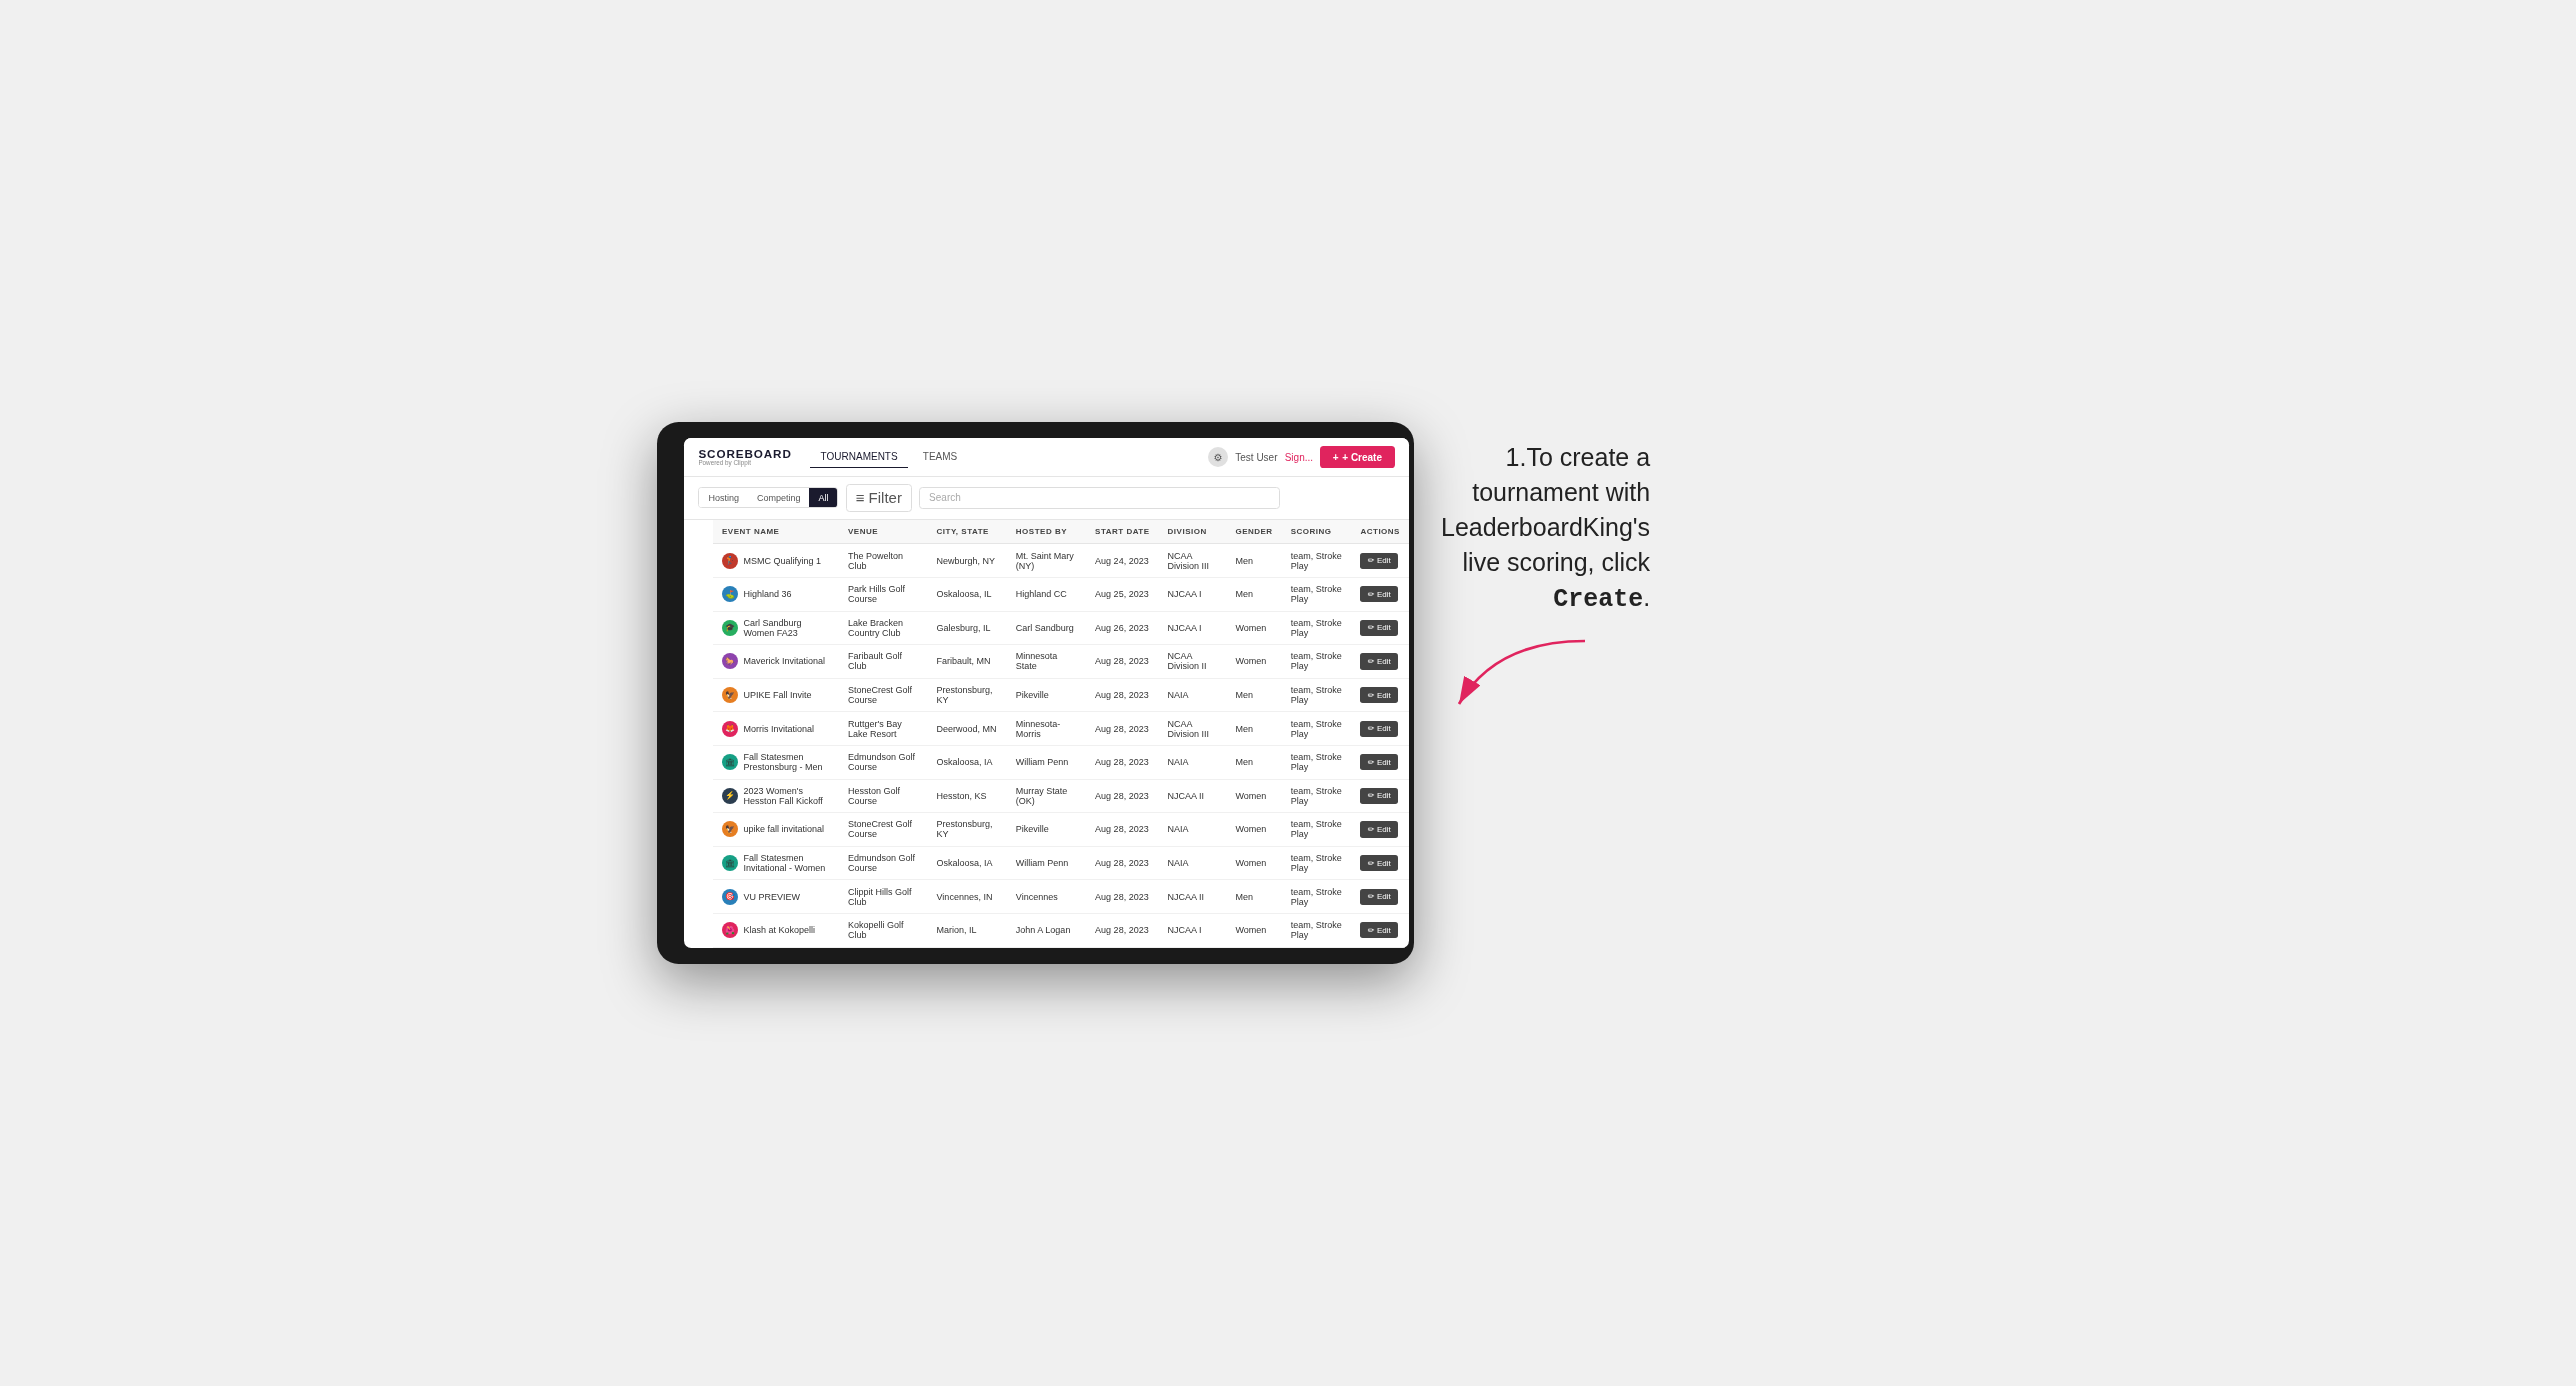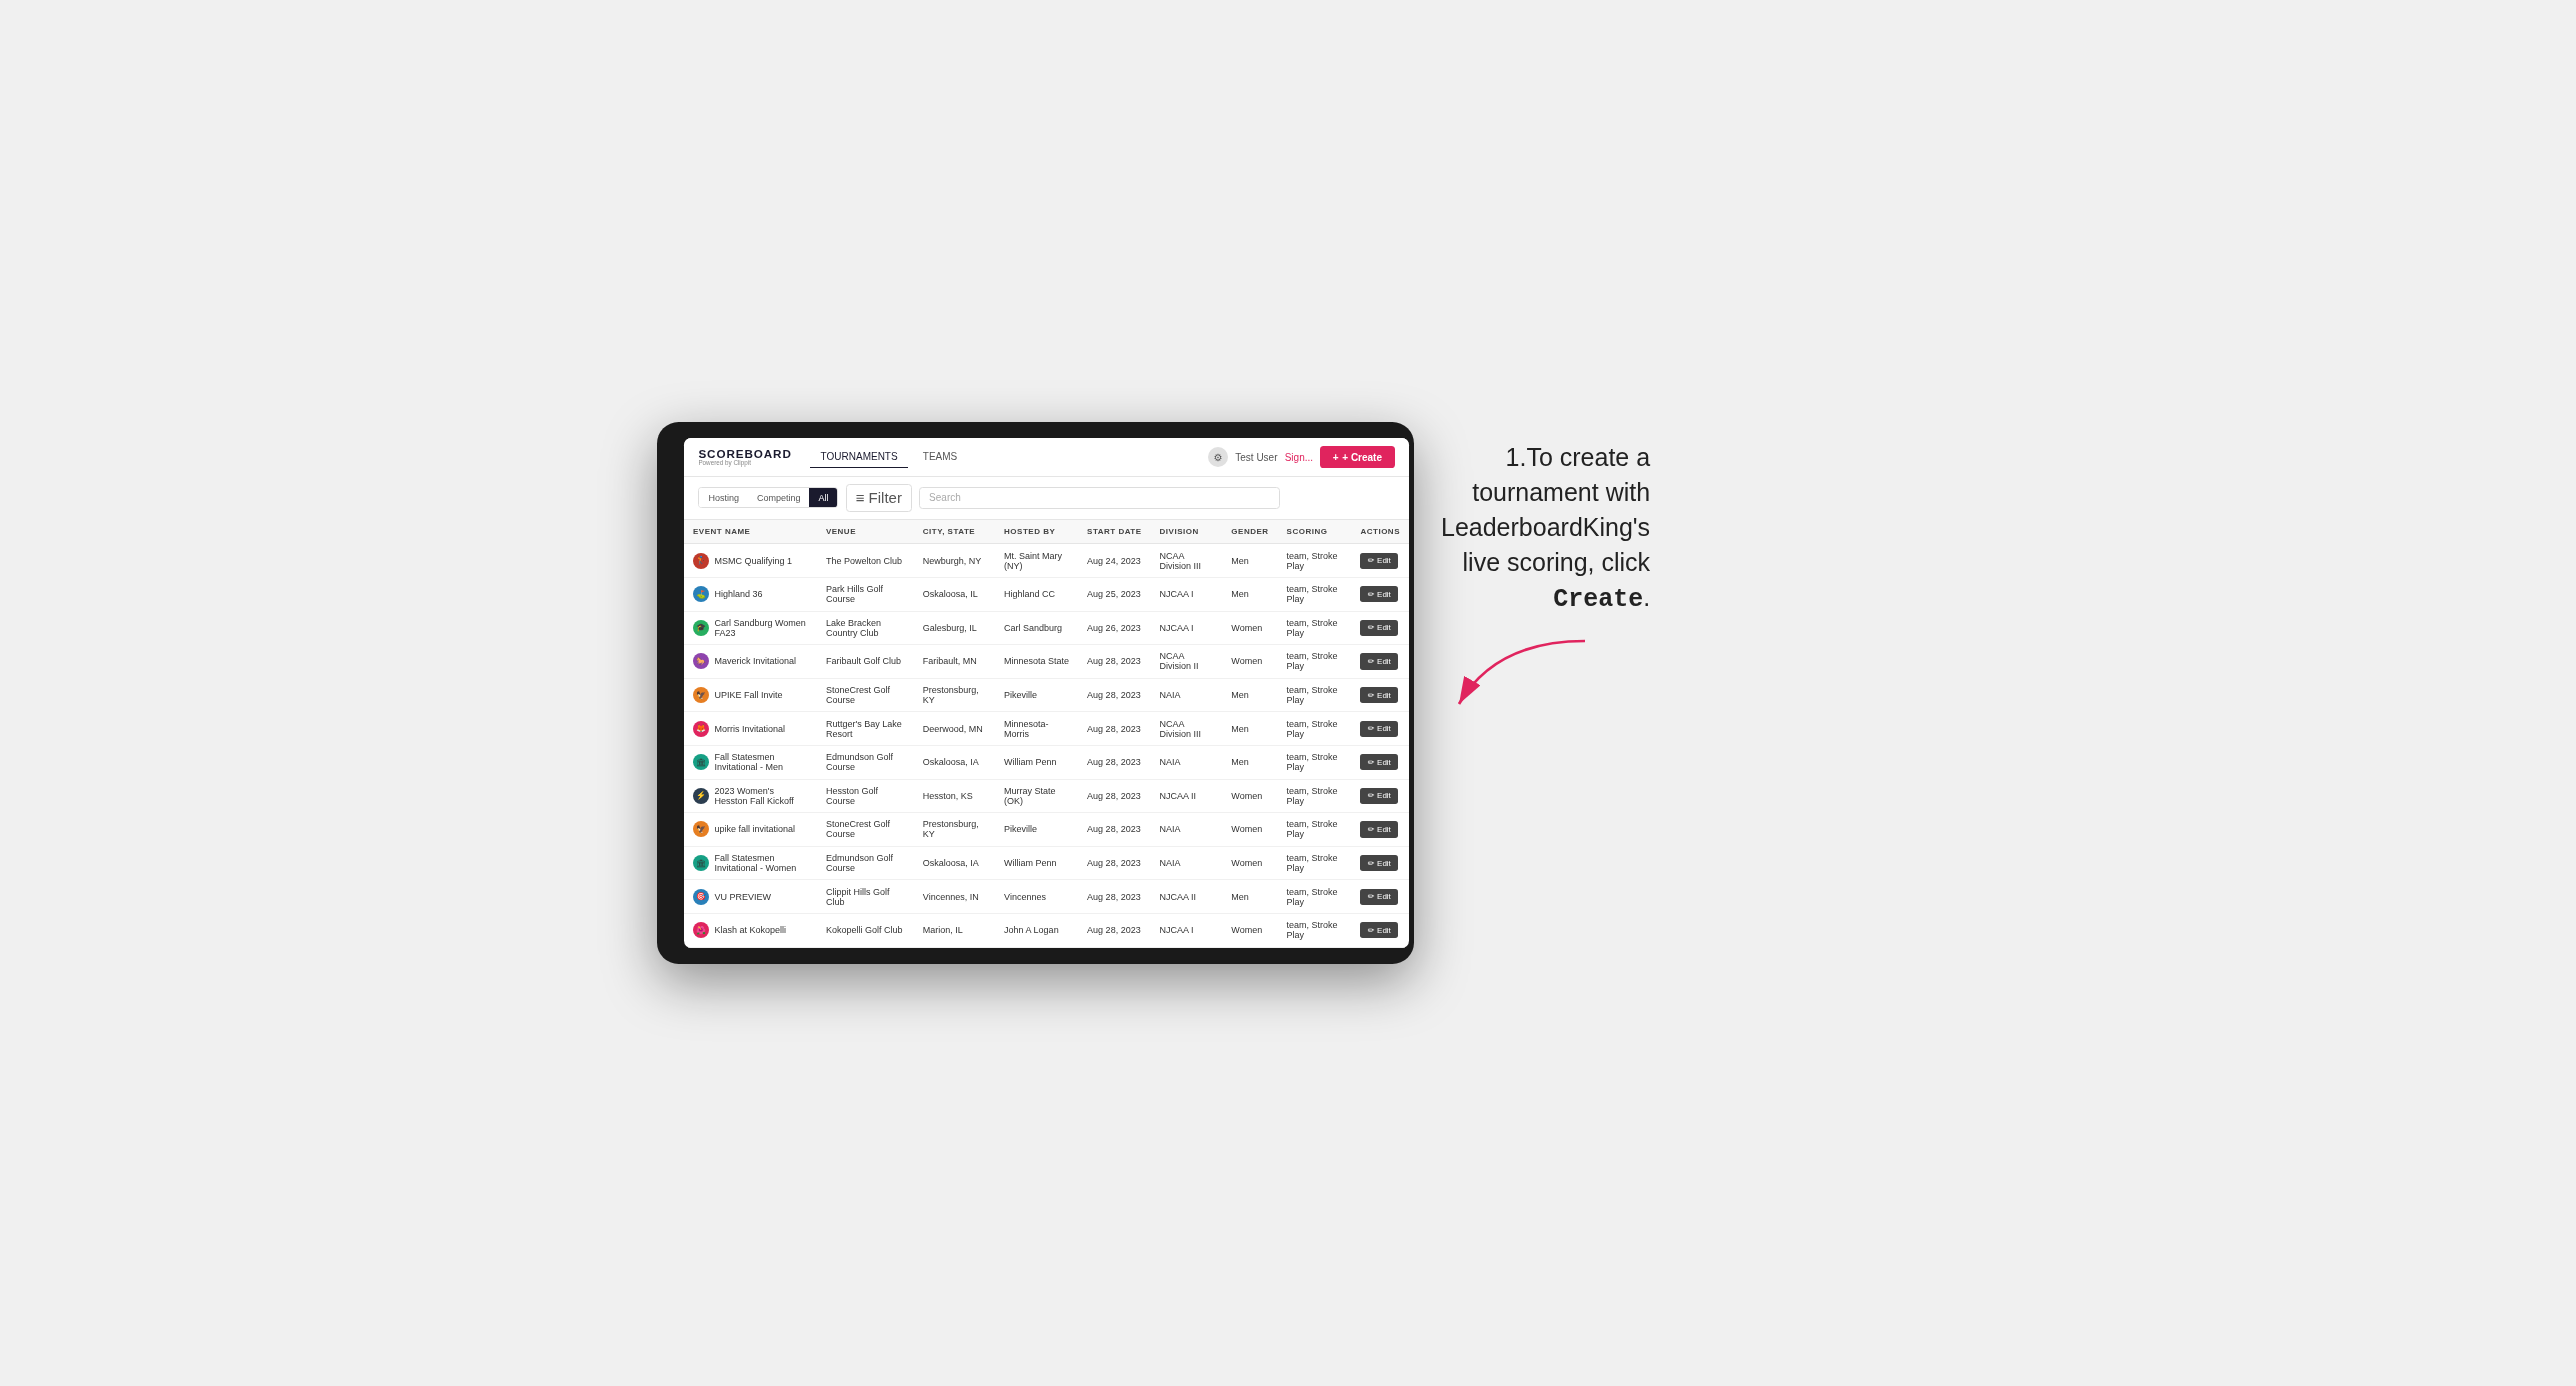--- a/index.html
+++ b/index.html
@@ -189,20 +189,21 @@
       border-radius: 3.6px;
       font-size: 10px;
       outline: none;
       color: #333;
     }
 
     .search-input::placeholder { color: #aaa; }
 
     .table-container {
       overflow-x: auto;
+      padding-left: 29px;
     }
 
     table {
       width: 100%;
       border-collapse: collapse;
       font-size: 9px;
     }
 
     thead tr {
       background: #f8f8f8;
@@ -476,21 +477,21 @@
         <button class="edit-btn">
           <span>✏</span>
           Edit
         </button>
       </td>
     </tr>
               <tr>
       <td>
         <div class="event-name-cell">
           <div class="team-logo logo-colors-7">🏛</div>
-          <span>Fall Statesmen Invitational - Men</span>
+          <span>Fall Statesmen Prestonsburg - Men</span>
         </div>
       </td>
       <td>Edmundson Golf Course</td>
       <td>Oskaloosa, IA</td>
       <td>William Penn</td>
       <td>Aug 28, 2023</td>
       <td>NAIA</td>
       <td>Men</td>
       <td>team, Stroke Play</td>
       <td>

